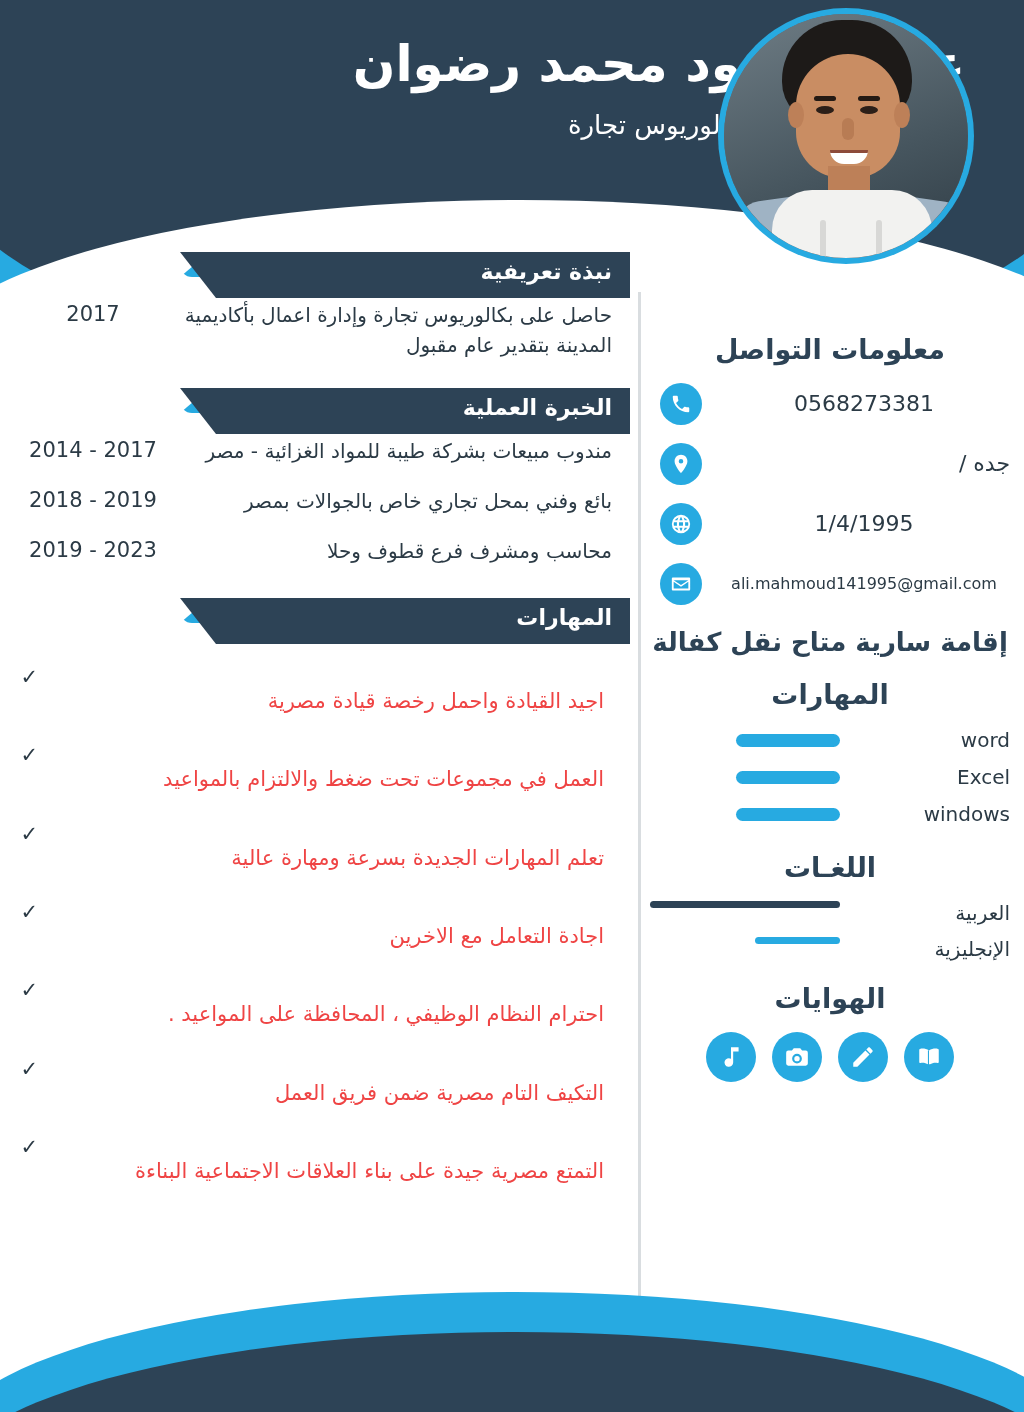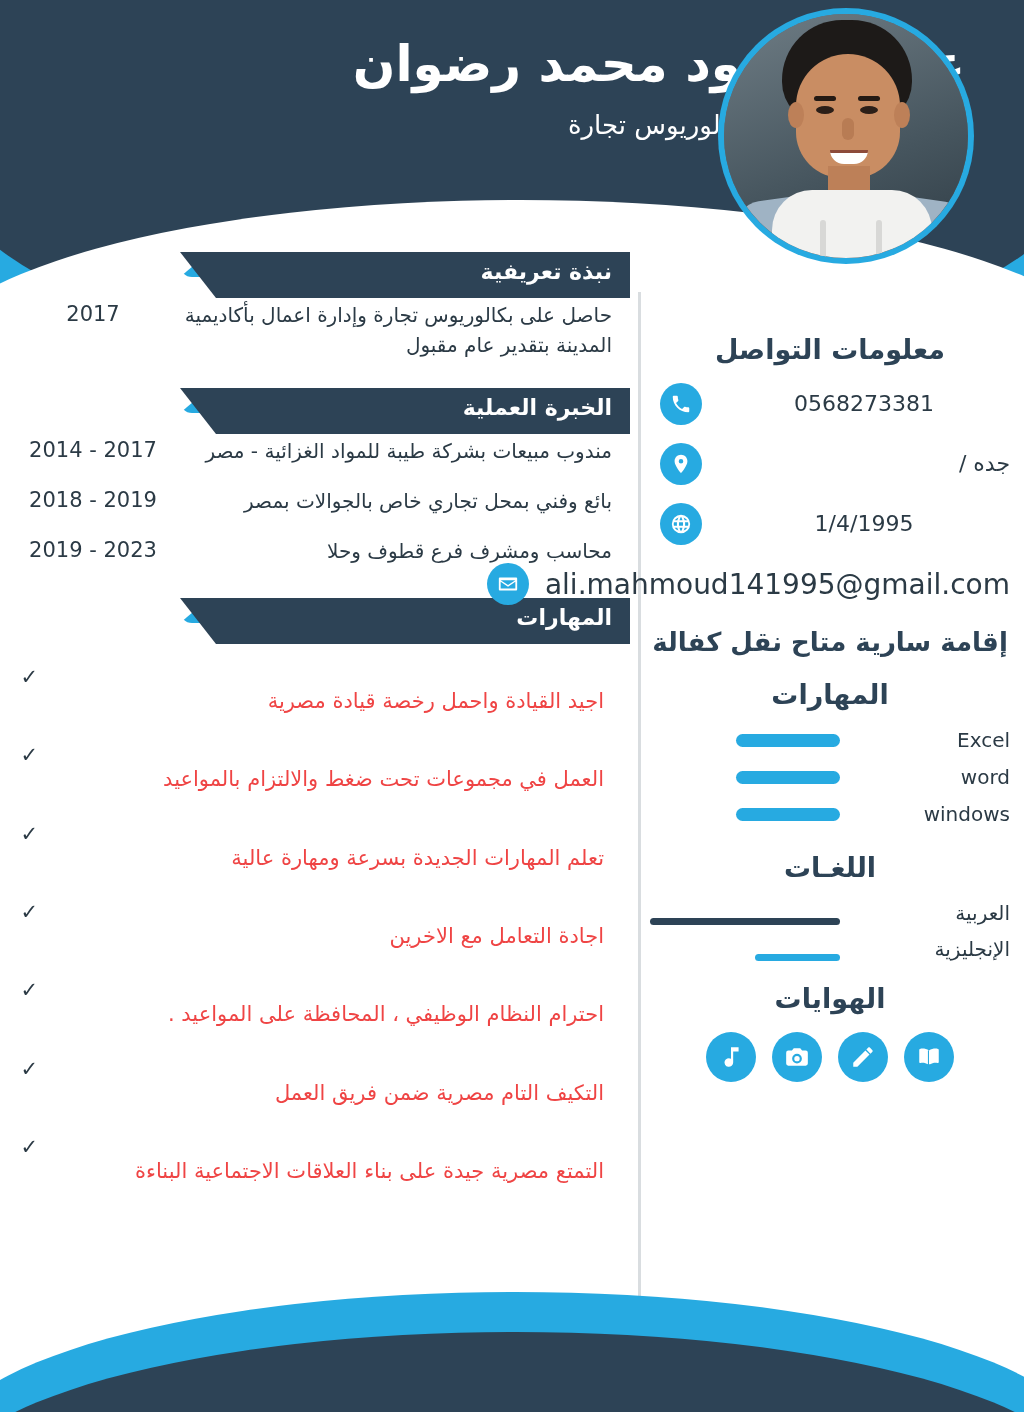--- a/index.html
+++ b/index.html
@@ -167,21 +167,21 @@
   .bar-row {
     display: flex; align-items: center; justify-content: flex-start;
     gap: 14px; margin-bottom: 13px;
   }
   .bar-track { width: 190px; height: 13px; position: relative; }
   .bar-fill { height: 13px; background: #27aae1; border-radius: 7px; }
   .bar-label { flex: 1; text-align: right; font-size: 20px; color: #2b3a45; direction: ltr; }
   .bar-label.rtl { direction: rtl; }
   .lang-fill { height: 7px; background: #2d4356; border-radius: 4px; }
   .lang-fill.blue { background: #27aae1; }
-  .lang-row { display:flex; align-items:flex-end; gap:14px; margin-bottom: 12px; }
+  .lang-row { display:flex; align-items:flex-start; gap:14px; margin-bottom: 12px; }
   .lang-track { width: 190px; height: 7px; }
 
   .hobbies {
     display: flex; align-items: center; justify-content: center; gap: 16px;
     margin-top: 14px;
   }
   .h-icon {
     width: 50px; height: 50px; border-radius: 50%; background: #27aae1;
     display: flex; align-items: center; justify-content: center;
   }
@@ -334,40 +334,40 @@
       <div class="contact-row">
         <div class="c-text ltr">1/4/1995</div>
         <div class="c-icon">
           <svg viewBox="0 0 24 24">
               <path d="M12 2a10 10 0 1 0 0 20 10 10 0 0 0 0-20zm6.9 6h-2.9a15 15 0 0 0-1.2-3.2A8 8 0 0 1 18.9 8zM12 4a13 13 0 0 1 1.6 4h-3.2A13 13 0 0 1 12 4zM4.3 14a8 8 0 0 1 0-4h3.3a17 17 0 0 0 0 4H4.3zm.8 2h2.9a15 15 0 0 0 1.2 3.2A8 8 0 0 1 5.1 16zm2.9-8H5.1a8 8 0 0 1 4.1-3.2A15 15 0 0 0 8 8zM12 20a13 13 0 0 1-1.6-4h3.2A13 13 0 0 1 12 20zm2.1-6H9.9a15 15 0 0 1 0-4h4.2a15 15 0 0 1 0 4zm.7 5.2a15 15 0 0 0 1.2-3.2h2.9a8 8 0 0 1-4.1 3.2zM16.4 14a17 17 0 0 0 0-4h3.3a8 8 0 0 1 0 4h-3.3z"></path>
             </svg>
         </div>
       </div>
 
       <div class="contact-row">
-        <div class="c-text ltr" style="font-size:28px">ali.mahmoud141995@gmail.com</div>
+        <div class="c-text ltr" style="font-size:16px">ali.mahmoud141995@gmail.com</div>
         <div class="c-icon">
           <svg viewBox="0 0 24 24">
               <path d="M3 5h18c.6 0 1 .4 1 1v12c0 .6-.4 1-1 1H3c-.6 0-1-.4-1-1V6c0-.6.4-1 1-1zm9 8 8-5H4l8 5zm0 2L4 9.5V17h16V9.5L12 15z"></path>
             </svg>
         </div>
       </div>
 
       <div class="banner-line">إقامة سارية متاح نقل كفالة</div>
 
       <div class="side-title">المهارات</div>
       <div>
         <div class="bar-row">
-          <div class="bar-label">Excel</div>
+          <div class="bar-label">word</div>
           <div class="bar-track">
               <div class="bar-fill" style="width:55%"></div>
             </div>
         </div>
         <div class="bar-row">
-          <div class="bar-label">word</div>
+          <div class="bar-label">Excel</div>
           <div class="bar-track">
               <div class="bar-fill" style="width:55%"></div>
             </div>
         </div>
         <div class="bar-row">
           <div class="bar-label">windows</div>
           <div class="bar-track">
               <div class="bar-fill" style="width:55%"></div>
             </div>
         </div>

